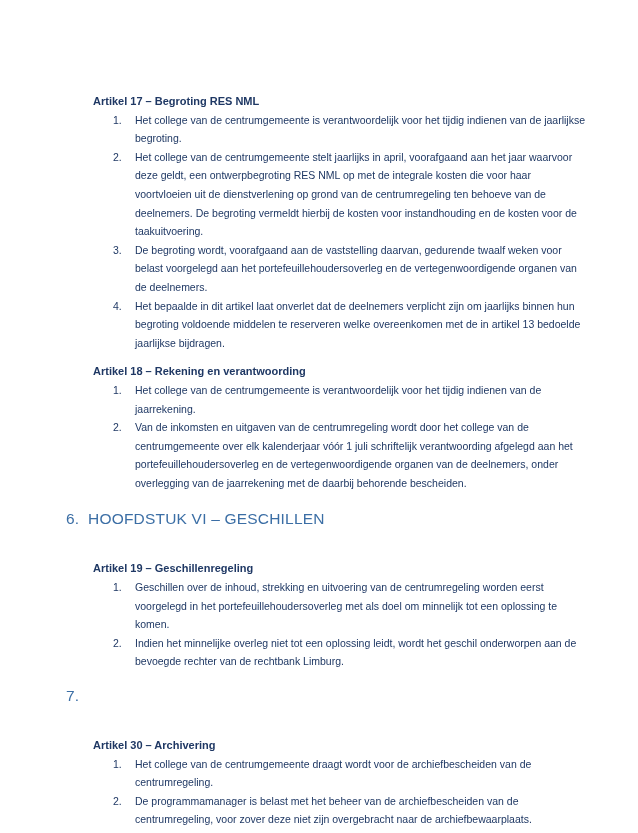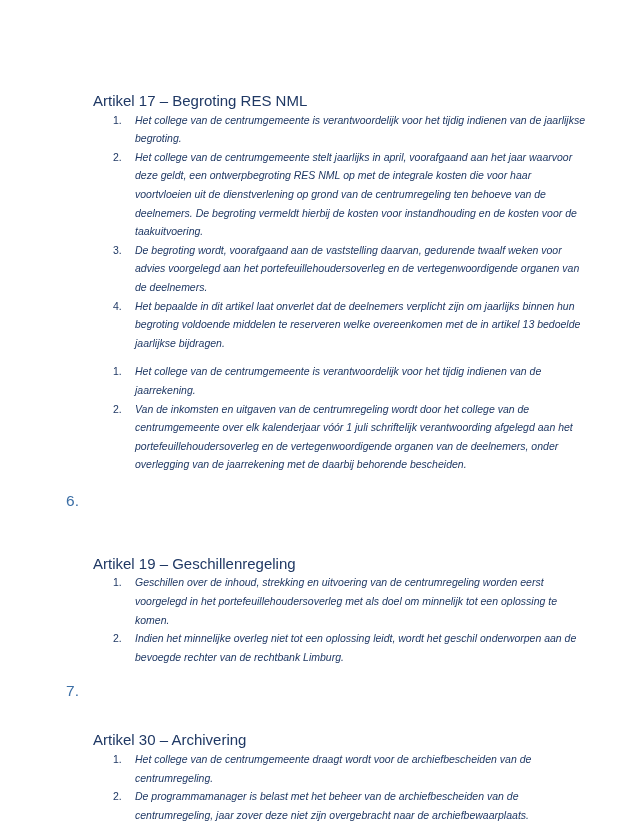--- a/index.html
+++ b/index.html
@@ -18,50 +18,49 @@
     font-family: "Liberation Sans", sans-serif;
     color: var(--body-color);
     font-size: 10.5px;
     line-height: 18.6px;
   }
   .content {
     padding: 92px 48px 0 93px;
     width: 100%;
   }
   .article-title {
-    font-weight: 400;
-    font-size: 15px;
+    font-weight: 700;
+    font-size: 11px;
     line-height: 18.6px;
   }
   .list { width: 497px; }
   .li { display: flex; }
   .li .num {
     flex: none;
     width: 22px;
     margin-left: 20px;
   }
   .li .txt {
     flex: none;
     width: 455px;
-    font-style: italic;
   }
   .chapter {
     display: flex;
     font-weight: 400;
     font-size: 15.5px;
     line-height: 22px;
     color: var(--heading-color);
     margin-left: -27px;
     letter-spacing: 0.2px;
   }
   .chapter .ch-num { flex: none; width: 22px; }
   .mt-art17  { margin-top: 0; }
   .mt-art18  { margin-top: 10px; }
   .mt-chap6  { margin-top: 16px; }
-  .mt-art19  { margin-top: 43px; }
+  .mt-art19  { margin-top: 29px; }
   .mt-chap7  { margin-top: 14px; }
   .mt-art20  { margin-top: 29px; }
 </style>
 </head>
 <body>
 
 <div class="page">
   <div class="content">
 
     <section class="mt-art17">
@@ -70,44 +69,46 @@
         <div class="li">
           <span class="num">1.</span>
           <span class="txt">Het college van de centrumgemeente is verantwoordelijk voor het tijdig indienen van de jaarlijkse begroting.</span>
         </div>
         <div class="li">
           <span class="num">2.</span>
           <span class="txt">Het college van de centrumgemeente stelt jaarlijks in april, voorafgaand aan het jaar waarvoor deze geldt, een ontwerpbegroting RES NML op met de integrale kosten die voor haar voortvloeien uit de dienstverlening op grond van de centrumregeling ten behoeve van de deelnemers. De begroting vermeldt hierbij de kosten voor instandhouding en de kosten voor de taakuitvoering.</span>
         </div>
         <div class="li">
           <span class="num">3.</span>
-          <span class="txt">De begroting wordt, voorafgaand aan de vaststelling daarvan, gedurende twaalf weken voor advies voorgelegd aan het portefeuillehoudersoverleg en de vertegenwoordigende organen van de deelnemers.</span>
+          <span class="txt">De begroting wordt, voorafgaand aan de vaststelling daarvan, gedurende twaalf weken voor belast voorgelegd aan het portefeuillehoudersoverleg en de vertegenwoordigende organen van de deelnemers.</span>
         </div>
         <div class="li">
           <span class="num">4.</span>
           <span class="txt">Het bepaalde in dit artikel laat onverlet dat de deelnemers verplicht zijn om jaarlijks binnen hun begroting voldoende middelen te reserveren welke overeenkomen met de in artikel 13 bedoelde jaarlijkse bijdragen.</span>
         </div>
       </div>
     </section>
 
     <section class="mt-art18">
+      <h3 class="article-title">Artikel 18 – Rekening en verantwoording</h3>
       <div class="list">
         <div class="li">
           <span class="num">1.</span>
           <span class="txt">Het college van de centrumgemeente is verantwoordelijk voor het tijdig indienen van de jaarrekening.</span>
         </div>
         <div class="li">
           <span class="num">2.</span>
           <span class="txt">Van de inkomsten en uitgaven van de centrumregeling wordt door het college van de centrumgemeente over elk kalenderjaar vóór 1 juli schriftelijk verantwoording afgelegd aan het portefeuillehoudersoverleg en de vertegenwoordigende organen van de deelnemers, onder overlegging van de jaarrekening met de daarbij behorende bescheiden.</span>
         </div>
       </div>
     </section>
 
     <h1 class="chapter mt-chap6">
       <span class="ch-num">6.</span>
+      <span class="ch-title">HOOFDSTUK VI – GESCHILLEN</span>
     </h1>
 
     <section class="mt-art19">
       <h3 class="article-title">Artikel 19 – Geschillenregeling</h3>
       <div class="list">
         <div class="li">
           <span class="num">1.</span>
           <span class="txt">Geschillen over de inhoud, strekking en uitvoering van de centrumregeling worden eerst voorgelegd in het portefeuillehoudersoverleg met als doel om minnelijk tot een oplossing te komen.</span>
         </div>
         <div class="li">
@@ -123,19 +124,19 @@
 
     <section class="mt-art20">
       <h3 class="article-title">Artikel 30 – Archivering</h3>
       <div class="list">
         <div class="li">
           <span class="num">1.</span>
           <span class="txt">Het college van de centrumgemeente draagt wordt voor de archiefbescheiden van de centrumregeling.</span>
         </div>
         <div class="li">
           <span class="num">2.</span>
-          <span class="txt">De programmamanager is belast met het beheer van de archiefbescheiden van de centrumregeling, jaar zover deze niet zijn overgebracht naar de archiefbewaarplaats.</span>
+          <span class="txt">De programmamanager is belast met het beheer van de archiefbescheiden van de centrumregeling, voor zover deze niet zijn overgebracht naar de archiefbewaarplaats.</span>
         </div>
       </div>
     </section>
 
   </div>
 </div>
 
 </body></html>

